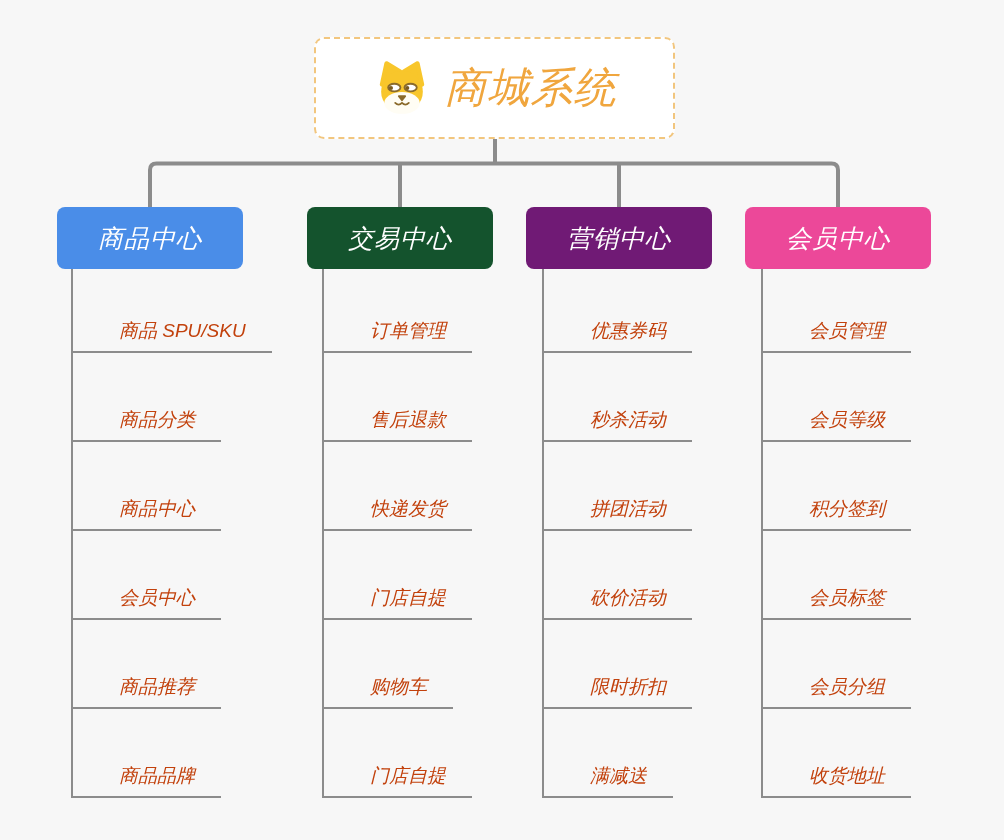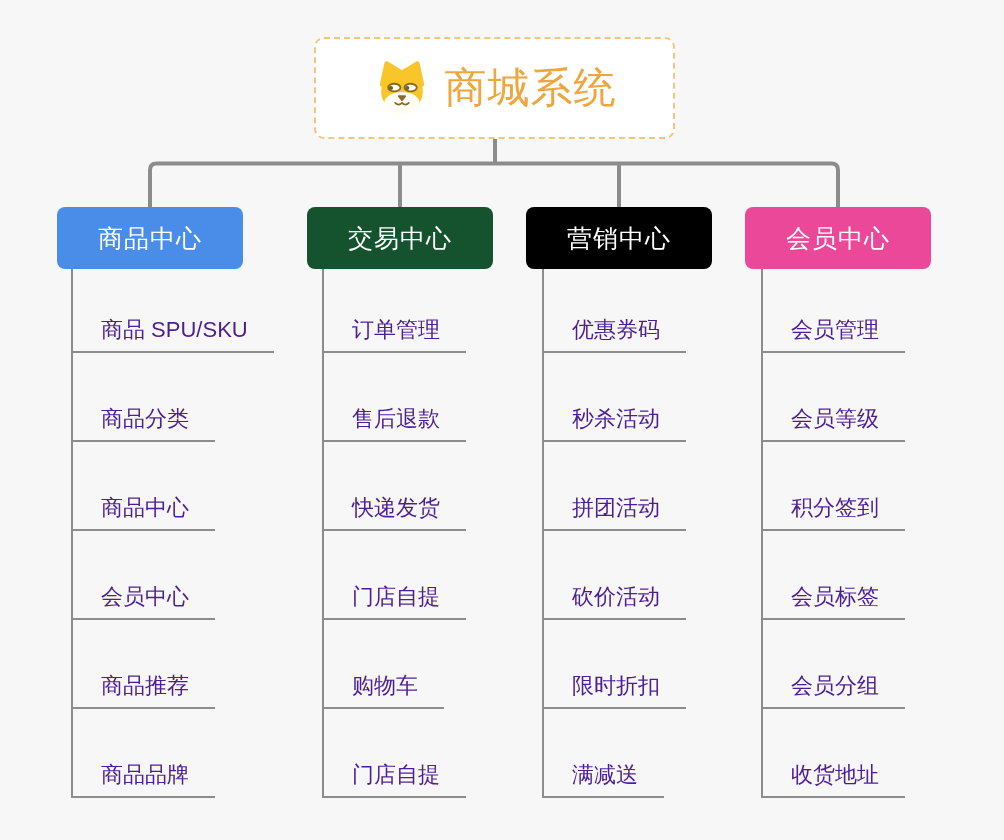--- a/index.html
+++ b/index.html
@@ -6,20 +6,21 @@
     margin: 0;
     padding: 0;
     font-family: "Liberation Sans", "DejaVu Sans", sans-serif;
   }
   .canvas {
     position: relative;
     width: 1004px;
     height: 840px;
     background: #F7F7F7;
     overflow: hidden;
+    font-style: italic;
   }
   svg.connectors {
     position: absolute;
     left: 0; top: 0;
     width: 1004px; height: 840px;
     pointer-events: none;
   }
   
   .root-node {
     position: absolute;
@@ -74,24 +75,24 @@
   .item {
     height: 89px;
     border-left: 2px solid #8C8C8C;
     display: flex;
     align-items: flex-end;
   }
   .col .item:first-child { height: 84px; }
   .item-label {
     display: inline-block;
     border-bottom: 2px solid #8C8C8C;
-    padding: 0 26px 8px 28px;
-    font-size: 22px;
+    padding: 0 26px 8px 46px;
+    font-size: 19px;
     line-height: 1.25;
-    color: #4c1d95;
+    color: #c2410c;
     white-space: nowrap;
   }
 </style>
 </head>
 <body>
 
 <div class="canvas">
 
   <svg class="connectors" viewBox="0 0 1004 840" xmlns="http://www.w3.org/2000/svg">
     <g stroke="#8C8C8C" stroke-width="4" fill="none">
@@ -117,21 +118,21 @@
     </svg>
     <span class="root-title">商城系统</span>
   </div>
 
   <div class="branch-box bpos-0" style="background-color: rgb(74, 141, 232);">
     <span class="branch-label">商品中心</span>
   </div>
   <div class="branch-box bpos-1" style="background-color: #14532d; align-items: center;">
     <span class="branch-label">交易中心</span>
   </div>
-  <div class="branch-box bpos-2" style="background-color: #000000;">
+  <div class="branch-box bpos-2" style="background-color: #701a75;">
     <span class="branch-label">营销中心</span>
   </div>
   <div class="branch-box bpos-3" style="background-color: #ec4899;">
     <span class="branch-label">会员中心</span>
   </div>
 
   <div class="col cpos-0">
     <div class="item">
         <span class="item-label">商品 SPU/SKU</span>
       </div>

